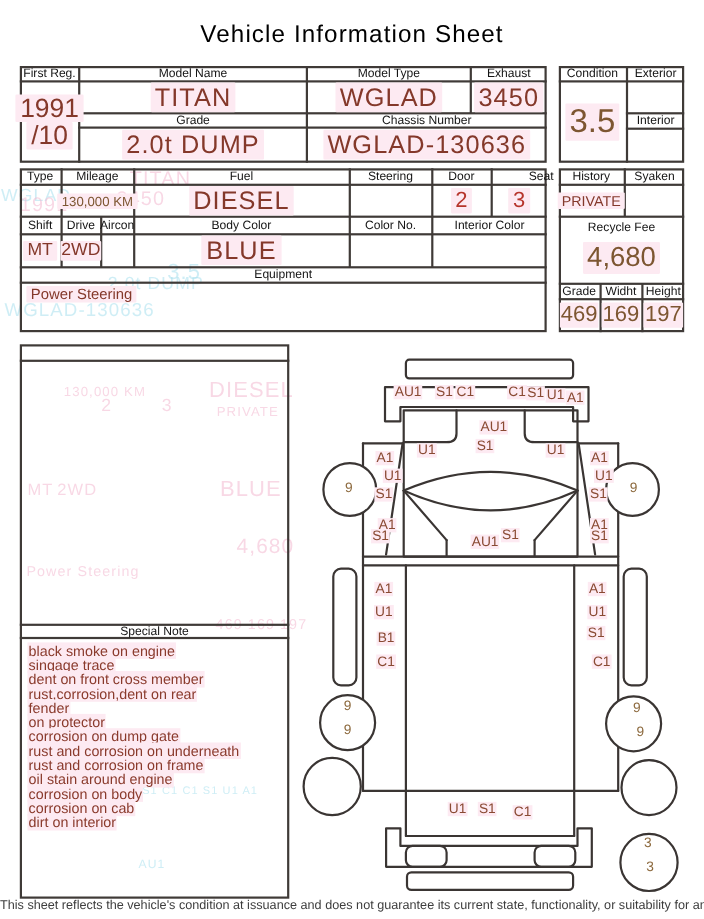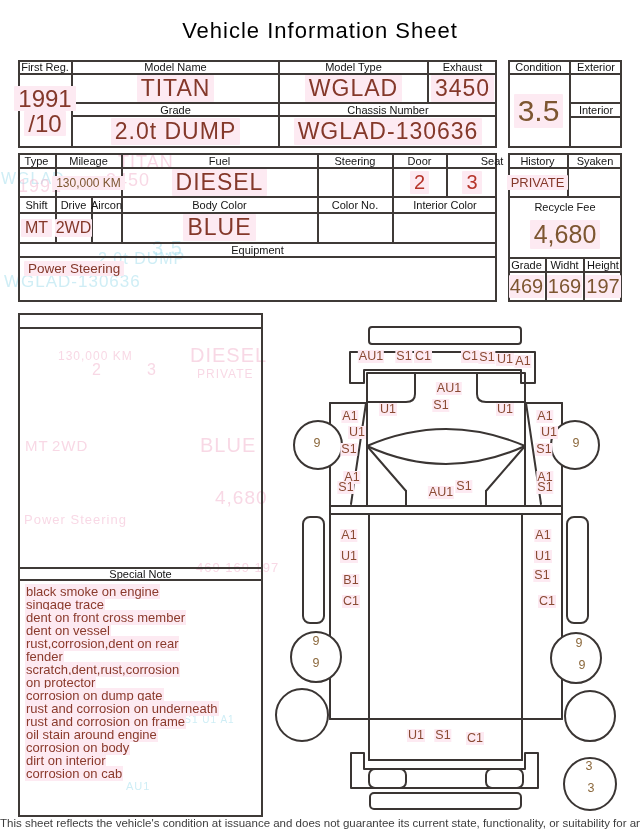--- a/index.html
+++ b/index.html
@@ -202,32 +202,30 @@
 
   <div class="box" style="left:18px;top:313px;width:245px;height:504px;"></div>
   <div class="lnh" style="left:18px;top:327px;width:245px;"></div>
   <div class="lnh" style="left:18px;top:567px;width:245px;"></div>
   <div class="lnh" style="left:18px;top:579px;width:245px;"></div>
   <div class="hdr" style="left:18px;top:568px;width:245px;height:11px;">Special Note</div>
   <div class="notes" id="notes-list">
       <div class="noteline"><span>black smoke on engine</span></div>
       <div class="noteline"><span>singage trace</span></div>
       <div class="noteline"><span>dent on front cross member</span></div>
-      <div class="noteline"><span>dent on vessel</span></div>
       <div class="noteline"><span>rust,corrosion,dent on rear</span></div>
       <div class="noteline"><span>fender</span></div>
-      <div class="noteline"><span>scratch,dent,rust,corrosion</span></div>
       <div class="noteline"><span>on protector</span></div>
       <div class="noteline"><span>corrosion on dump gate</span></div>
       <div class="noteline"><span>rust and corrosion on underneath</span></div>
       <div class="noteline"><span>rust and corrosion on frame</span></div>
       <div class="noteline"><span>oil stain around engine</span></div>
       <div class="noteline"><span>corrosion on body</span></div>
+      <div class="noteline"><span>corrosion on cab</span></div>
       <div class="noteline"><span>dirt on interior</span></div>
-      <div class="noteline"><span>corrosion on cab</span></div>
     </div>
 
   <svg width="640" height="835" viewBox="0 0 640 835">
     <g stroke="#3a3533" stroke-width="2" fill="none" stroke-linejoin="round" stroke-linecap="round">
       <rect x="369" y="327" width="152" height="17" rx="3"></rect>
       <path d="M350 352 H535 V383 H521 V370 H364 V383 H350 Z"></path>
       <rect x="367" y="373" width="158" height="133"></rect>
       <path d="M415 373 V394 Q415 402 406 402 H367"></path>
       <path d="M477 373 V394 Q477 402 486 402 H525"></path>
       <path d="M367 446 Q446 412 525 446"></path>

